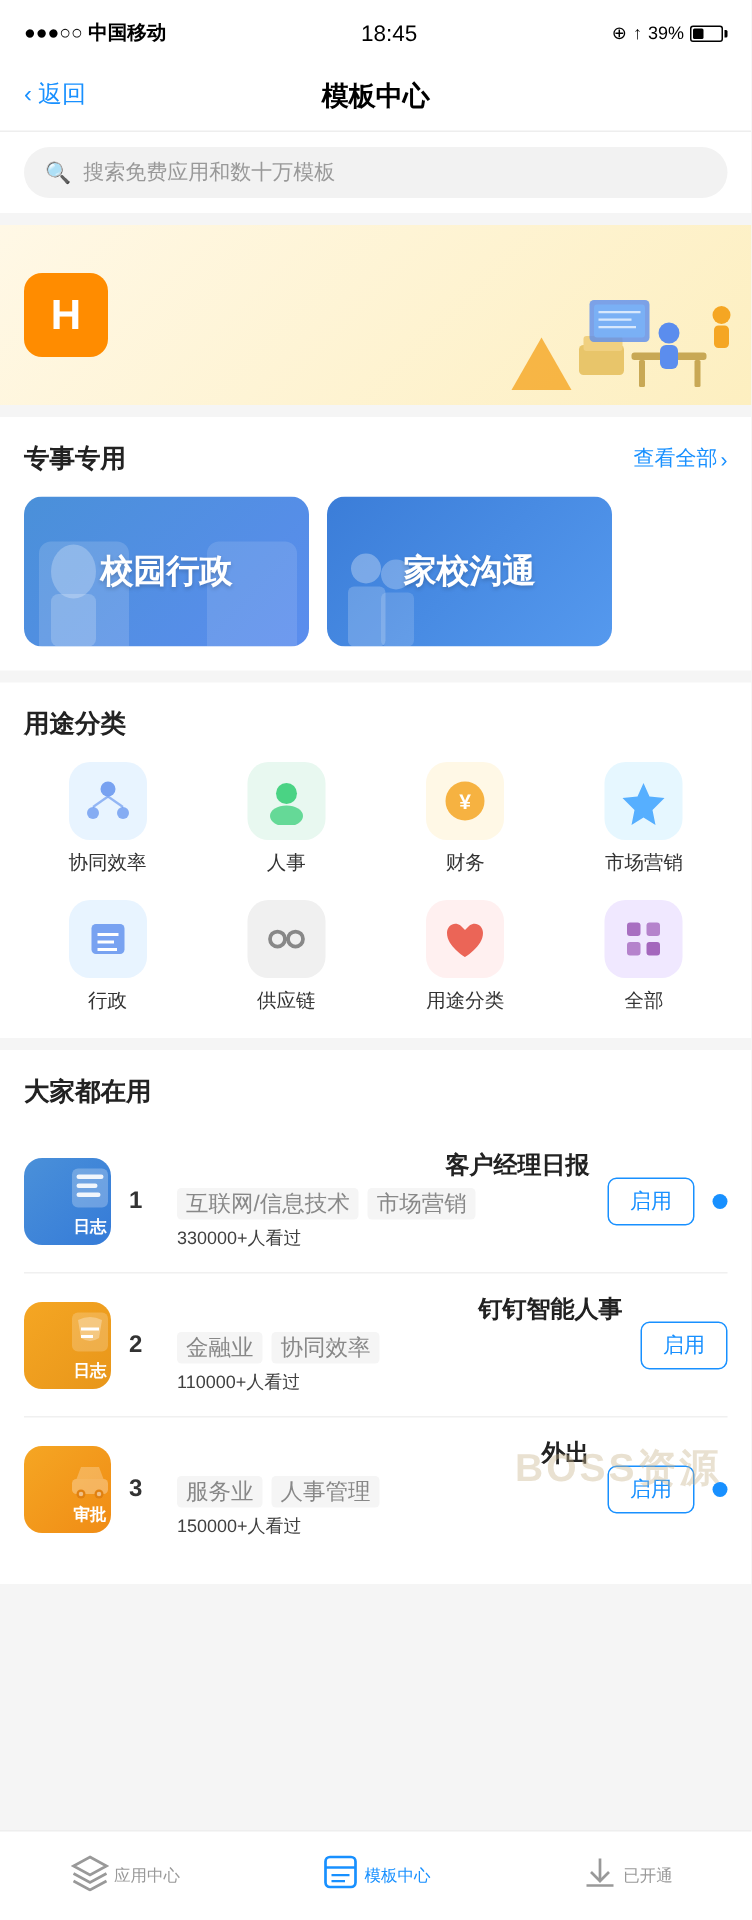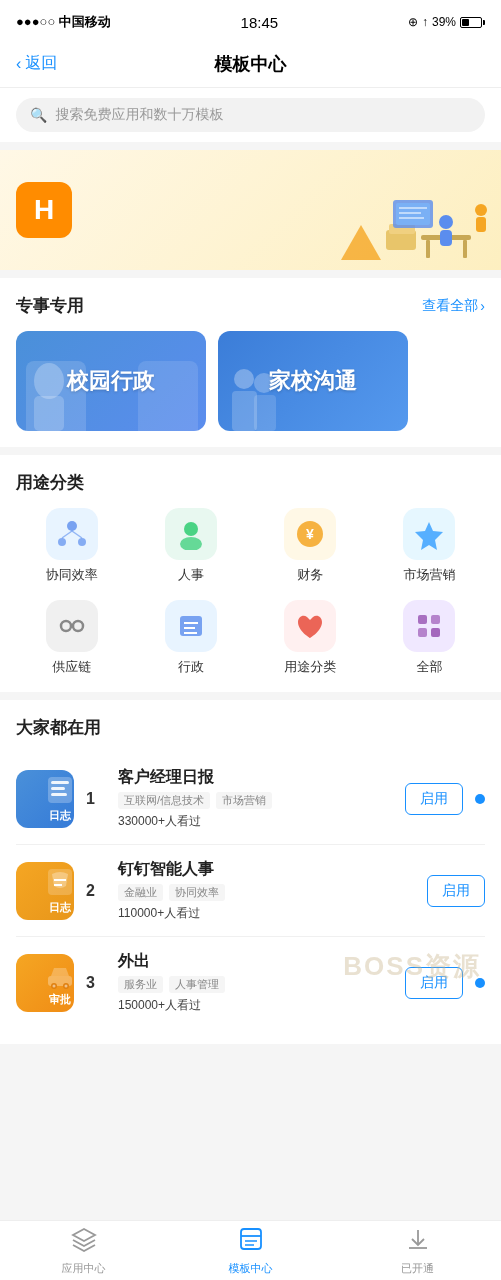--- a/index.html
+++ b/index.html
@@ -211,29 +211,29 @@
     .app-icon-2 { background: linear-gradient(135deg, #f5a623, #e8961a); }
     .app-icon-3 { background: linear-gradient(135deg, #f5a623, #f08c15); }
     .item-rank {
       font-size: 16px;
       font-weight: 700;
       color: #333;
       width: 20px;
       flex-shrink: 0;
     }
     .item-info { flex: 1; }
-    .item-title { font-size: 16px; font-weight: 600; color: #222; margin-bottom: 4px; }
+    .item-title { font-size: 16px; font-weight: 600; color: #222; margin-bottom: 4px; text-align: right; }
     .item-tags {
       display: flex;
       gap: 6px;
       margin-bottom: 4px;
       flex-wrap: wrap;
     }
     .tag {
-      font-size: 11px;
+      font-size: 15px;
       color: #888;
       background: #f5f5f5;
       padding: 1px 6px;
       border-radius: 3px;
     }
     .item-views { font-size: 12px; color: #404040; }
     .enable-btn {
       border: 1px solid #1890ff;
       border-radius: 6px;
       padding: 6px 14px;
@@ -267,21 +267,21 @@
       bottom: 0;
       width: 501px;
       background: #fff;
       border-top: 1px solid #eee;
       display: flex;
       height: 60px;
     }
     .tab-item {
       flex: 1;
       display: flex;
-      flex-direction: column;
+      flex-direction: row;
       align-items: center;
       justify-content: center;
       gap: 3px;
       font-family: Liberation Serif, serif;
     }
     .tab-icon { font-size: 22px; }
     .tab-label { font-size: 11px; }
     .tab-item.active .tab-icon { color: #1890ff; }
     .tab-item.active .tab-label { color: #1890ff; }
     .tab-item:not(.active) .tab-icon { color: #999; }
@@ -459,39 +459,39 @@
       <div class="category-item">
         <div class="category-icon" style="background:#e6f7ff;">
           <svg width="32" height="32" viewBox="0 0 32 32">
             <polygon points="16,4 20,13 30,14 22,22 24,32 16,27 8,32 10,22 2,14 12,13" fill="#1890ff" opacity="0.7"></polygon>
           </svg>
         </div>
         <span class="category-name">市场营销</span>
       </div>
 
       <div class="category-item">
-        <div class="category-icon" style="background:#f0f0f0;">
-          <svg width="32" height="32" viewBox="0 0 32 32">
-            <circle cx="10" cy="16" r="5" fill="none" stroke="#888" stroke-width="2.5"></circle>
-            <circle cx="22" cy="16" r="5" fill="none" stroke="#888" stroke-width="2.5"></circle>
-            <line x1="15" y1="16" x2="17" y2="16" stroke="#888" stroke-width="2.5"></line>
-          </svg>
-        </div>
-        <span class="category-name">供应链</span>
-      </div>
-      <div class="category-item">
         <div class="category-icon" style="background:#e8f4ff;">
           <svg width="32" height="32" viewBox="0 0 32 32">
             <rect x="5" y="6" width="22" height="20" rx="3" fill="#5b8dee" opacity="0.8"></rect>
             <line x1="9" y1="13" x2="23" y2="13" stroke="white" stroke-width="2"></line>
             <line x1="9" y1="18" x2="20" y2="18" stroke="white" stroke-width="2"></line>
             <line x1="9" y1="23" x2="22" y2="23" stroke="white" stroke-width="2"></line>
           </svg>
         </div>
         <span class="category-name">行政</span>
+      </div>
+      <div class="category-item">
+        <div class="category-icon" style="background:#f0f0f0;">
+          <svg width="32" height="32" viewBox="0 0 32 32">
+            <circle cx="10" cy="16" r="5" fill="none" stroke="#888" stroke-width="2.5"></circle>
+            <circle cx="22" cy="16" r="5" fill="none" stroke="#888" stroke-width="2.5"></circle>
+            <line x1="15" y1="16" x2="17" y2="16" stroke="#888" stroke-width="2.5"></line>
+          </svg>
+        </div>
+        <span class="category-name">供应链</span>
       </div>
       <div class="category-item">
         <div class="category-icon" style="background:#fff0f0;">
           <svg width="32" height="32" viewBox="0 0 32 32">
             <path d="M16 28 C16 28 4 21 4 12 C4 7 9 4 13 7 C14 8 15 9 16 10 C17 9 18 8 19 7 C23 4 28 7 28 12 C28 21 16 28 16 28Z" fill="#e74c3c" opacity="0.85"></path>
           </svg>
         </div>
         <span class="category-name">用途分类</span>
       </div>
       <div class="category-item">

